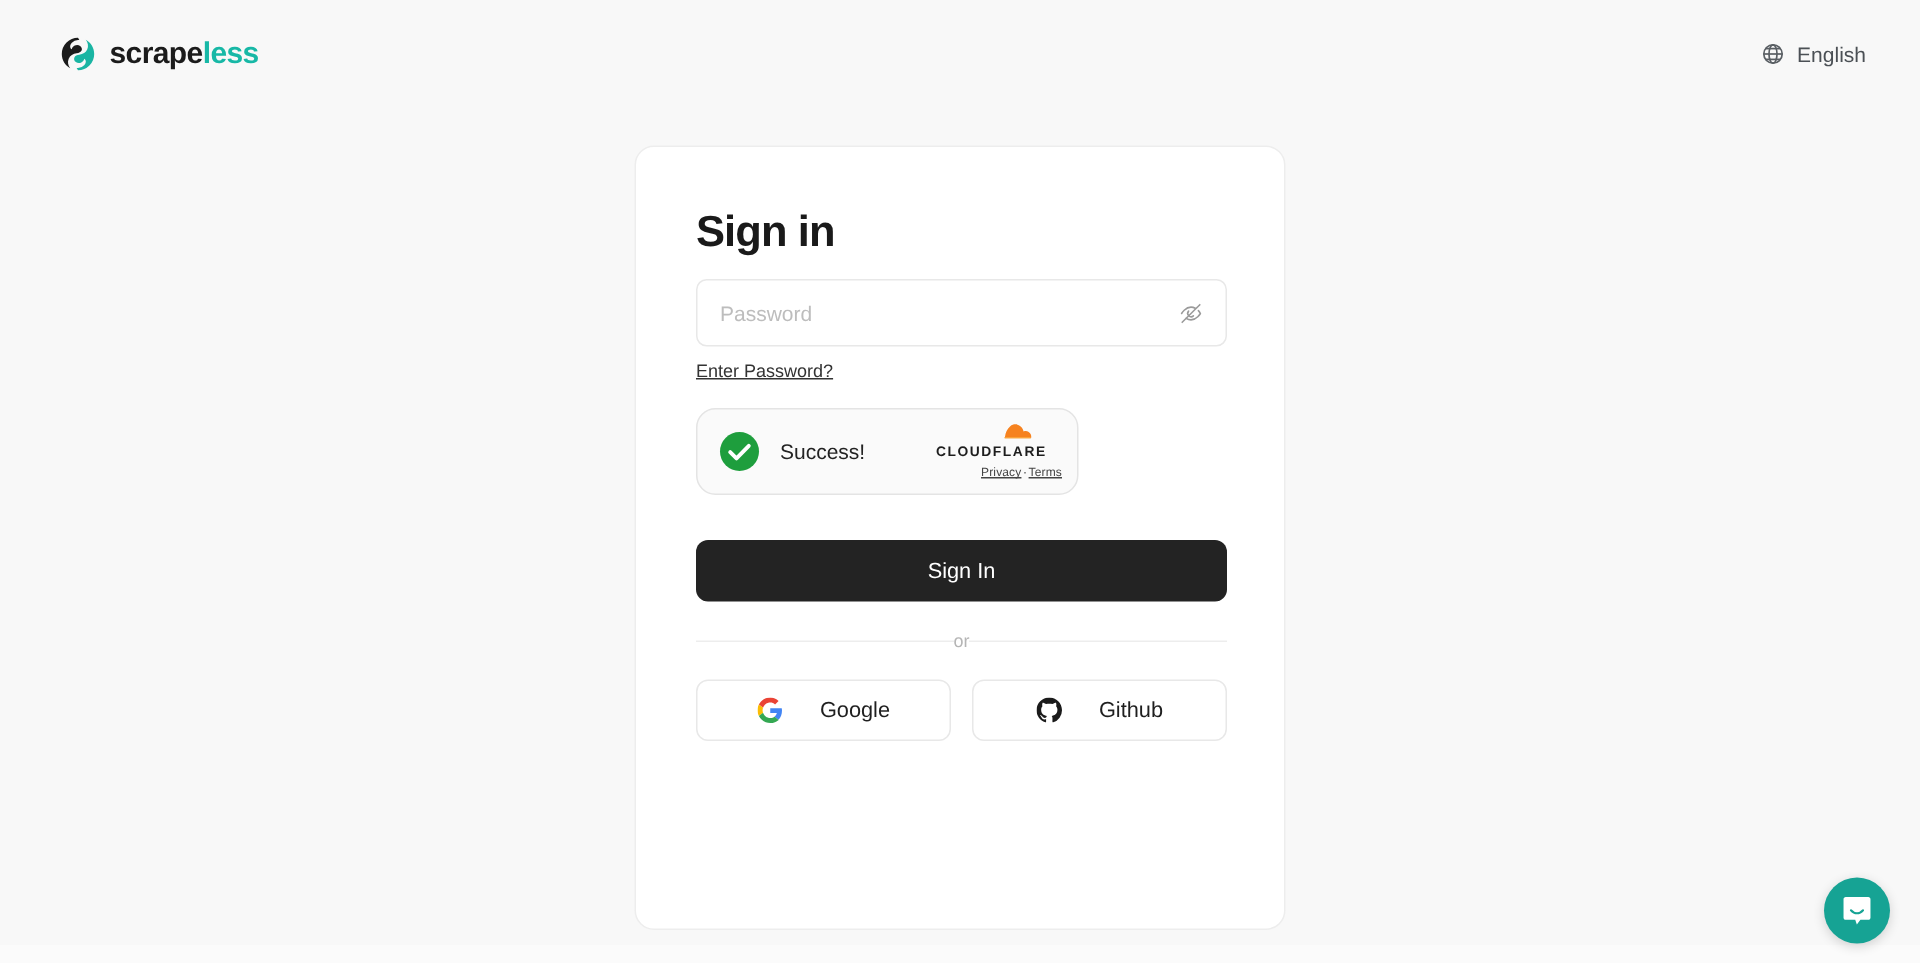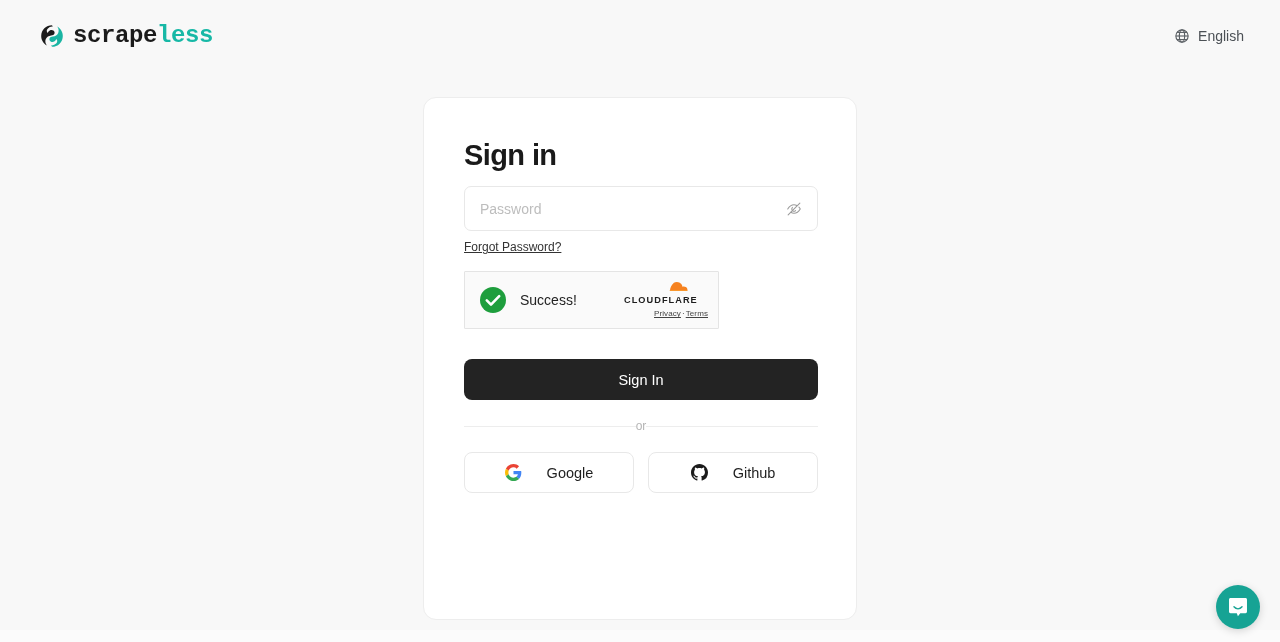--- a/index.html
+++ b/index.html
@@ -42,25 +42,24 @@
 
   .brand {
     display: flex;
     align-items: center;
     gap: 9px;
   }
 
   .brand-mark { width: 24px; height: 24px; display: block; }
 
   .brand-text {
-    font-size: 24px;
+    font-size: 20px;
     font-weight: bold;
     letter-spacing: -0.4px;
     line-height: 1;
-    font-family: Liberation Mono, monospace;
   }
   .brand-text .dark { color: #1b1b1b; }
   .brand-text .teal { color: #17b8a6; }
 
   .lang-select {
     display: flex;
     align-items: center;
     gap: 8px;
     font-size: 14px;
     color: #4b5055;
@@ -140,21 +139,21 @@
     cursor: pointer;
   }
 
   
   .turnstile {
     margin-top: 16px;
     width: 255px;
     height: 58px;
     background: #fafafa;
     border: 1px solid #e4e4e4;
-    border-radius: 1px;
+    border-radius: 13px;
     display: flex;
     align-items: center;
     padding: 0 10px 0 14px;
   }
 
   .ts-check { width: 28px; height: 28px; flex: 0 0 28px; display: block; }
 
   .ts-label {
     font-size: 14px;
     color: #232323;
@@ -315,21 +314,21 @@
         <svg class="eye-icon" viewBox="0 0 24 24" fill="none" stroke="#9a9a9a" stroke-width="1.6" stroke-linecap="round" stroke-linejoin="round" aria-hidden="true">
           <path d="M2.6 12S6.4 5.6 12 5.6c1.6 0 3 .5 4.2 1.2"></path>
           <path d="M19.4 9.1c1.2 1.3 2 2.9 2 2.9S17.6 18.4 12 18.4c-1.9 0-3.5-.7-4.8-1.6"></path>
           <path d="M9.6 9.6a3.4 3.4 0 0 0 4.8 4.8"></path>
           <line x1="3.2" y1="20.8" x2="20.8" y2="3.2"></line>
         </svg>
       </span>
     </button>
   </div>
 
-  <a class="forgot-link">Forgot Password?</a>
+  <a class="forgot-link">Enter Password?</a>
 
   
   <div class="turnstile">
     <span>
       <svg class="ts-check" viewBox="0 0 28 28" aria-hidden="true">
         <circle cx="14" cy="14" r="13" fill="#1e9e3d"></circle>
         <path d="M7.8 14.4l4.2 4.2 8.2-8.4" fill="none" stroke="#ffffff" stroke-width="2.6" stroke-linecap="round" stroke-linejoin="round"></path>
       </svg>
     </span>
 

